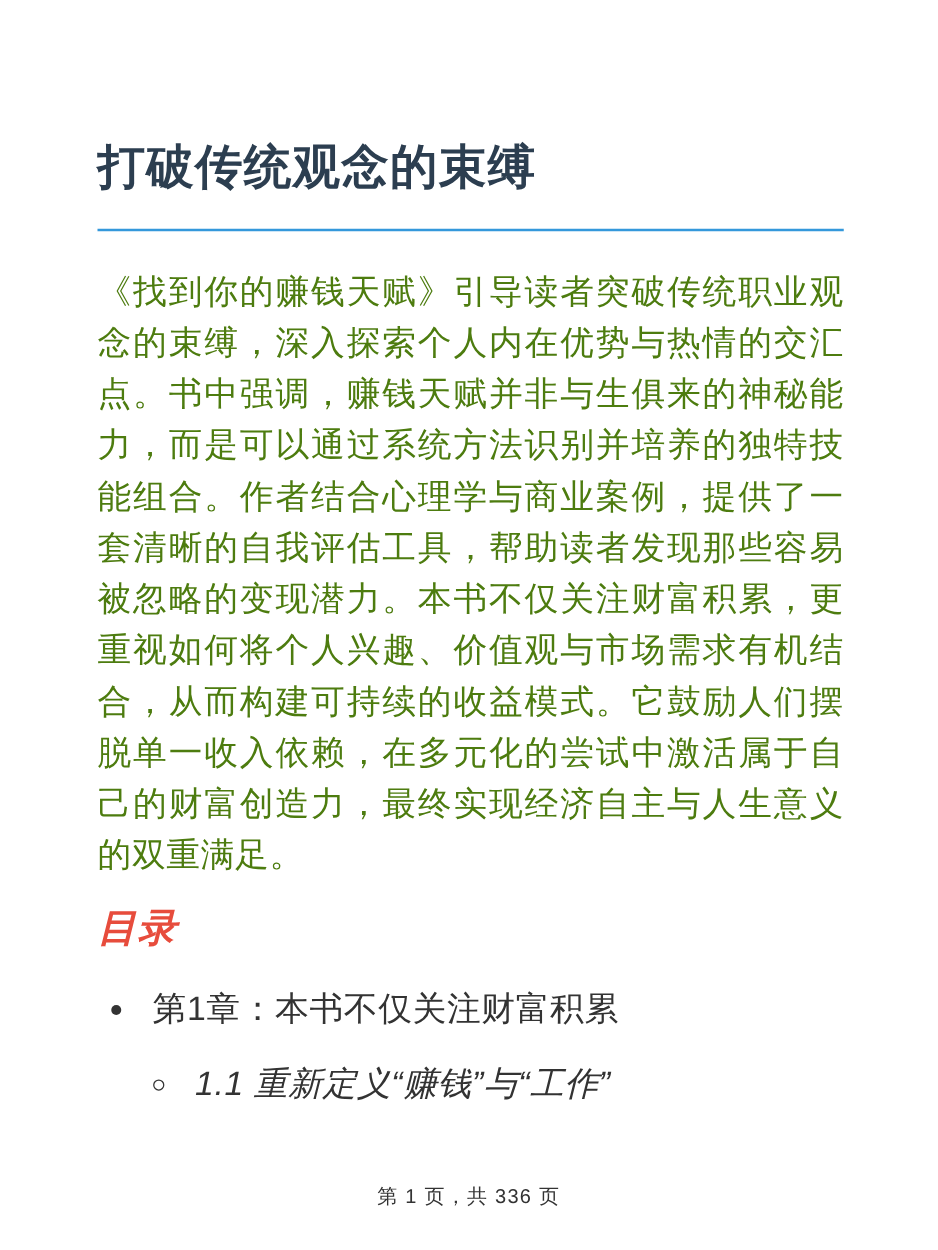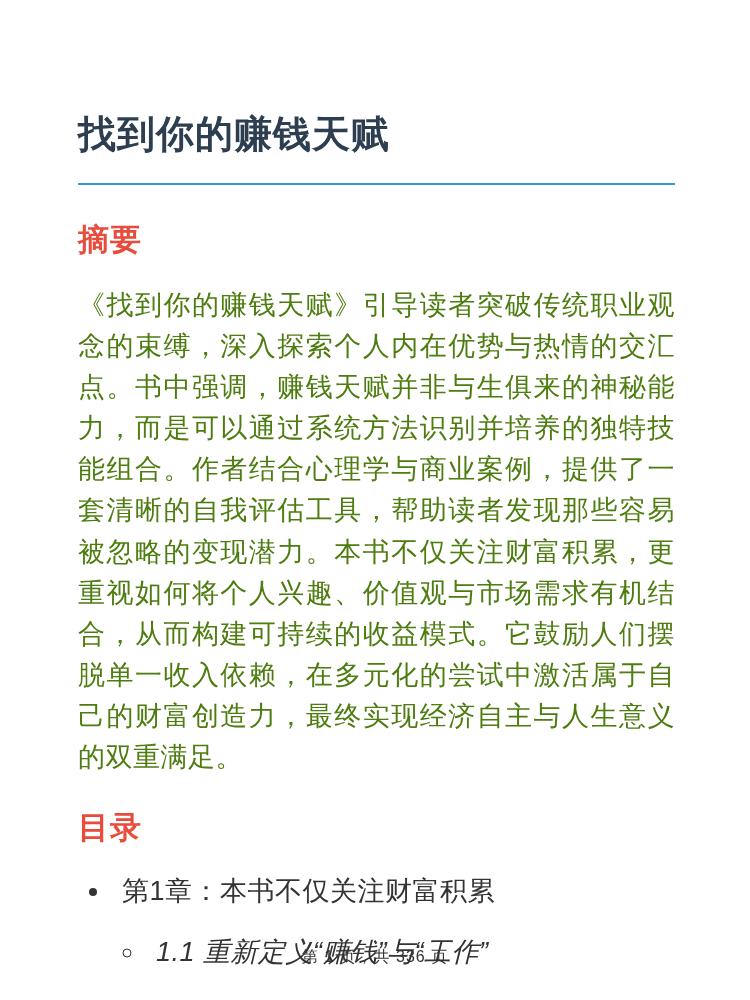--- a/index.html
+++ b/index.html
@@ -45,21 +45,22 @@
   }
   .summary-text {
     margin: 28px 0 0 0;
     font-size: 27px;
     line-height: 1.52;
     color: #4d7c0f;
     text-align: justify;
     letter-spacing: 0.5px;
   }
   .toc-heading {
-    margin-top: 32px;
+    margin-top: 20px;
+    font-style: italic;
   }
   .toc-list {
     margin: 28px 0 0 0;
     padding-left: 34px;
     font-size: 27px;
     color: #333333;
     list-style-type: disc;
   }
   .toc-list li {
     line-height: 1.35;
@@ -81,25 +82,24 @@
     font-size: 16px;
     color: #333333;
     letter-spacing: 1px;
   }
 </style>
 </head>
 <body>
 
 <div class="page">
 
-  <h1 class="doc-title">找到你的赚钱天赋</h1>
+  <h1 class="doc-title">打破传统观念的束缚</h1>
 
   <div class="title-rule"></div>
 
-  <h2 class="section-heading">摘要</h2>
 
   <p class="summary-text">《找到你的赚钱天赋》引导读者突破传统职业观念的束缚，深入探索个人内在优势与热情的交汇点。书中强调，赚钱天赋并非与生俱来的神秘能力，而是可以通过系统方法识别并培养的独特技能组合。作者结合心理学与商业案例，提供了一套清晰的自我评估工具，帮助读者发现那些容易被忽略的变现潜力。本书不仅关注财富积累，更重视如何将个人兴趣、价值观与市场需求有机结合，从而构建可持续的收益模式。它鼓励人们摆脱单一收入依赖，在多元化的尝试中激活属于自己的财富创造力，最终实现经济自主与人生意义的双重满足。</p>
 
   <h2 class="section-heading toc-heading">目录</h2>
 
   <ul class="toc-list">
     <li>
       <span>第1章：本书不仅关注财富积累</span>
       <ul class="toc-sublist">
         <li>

